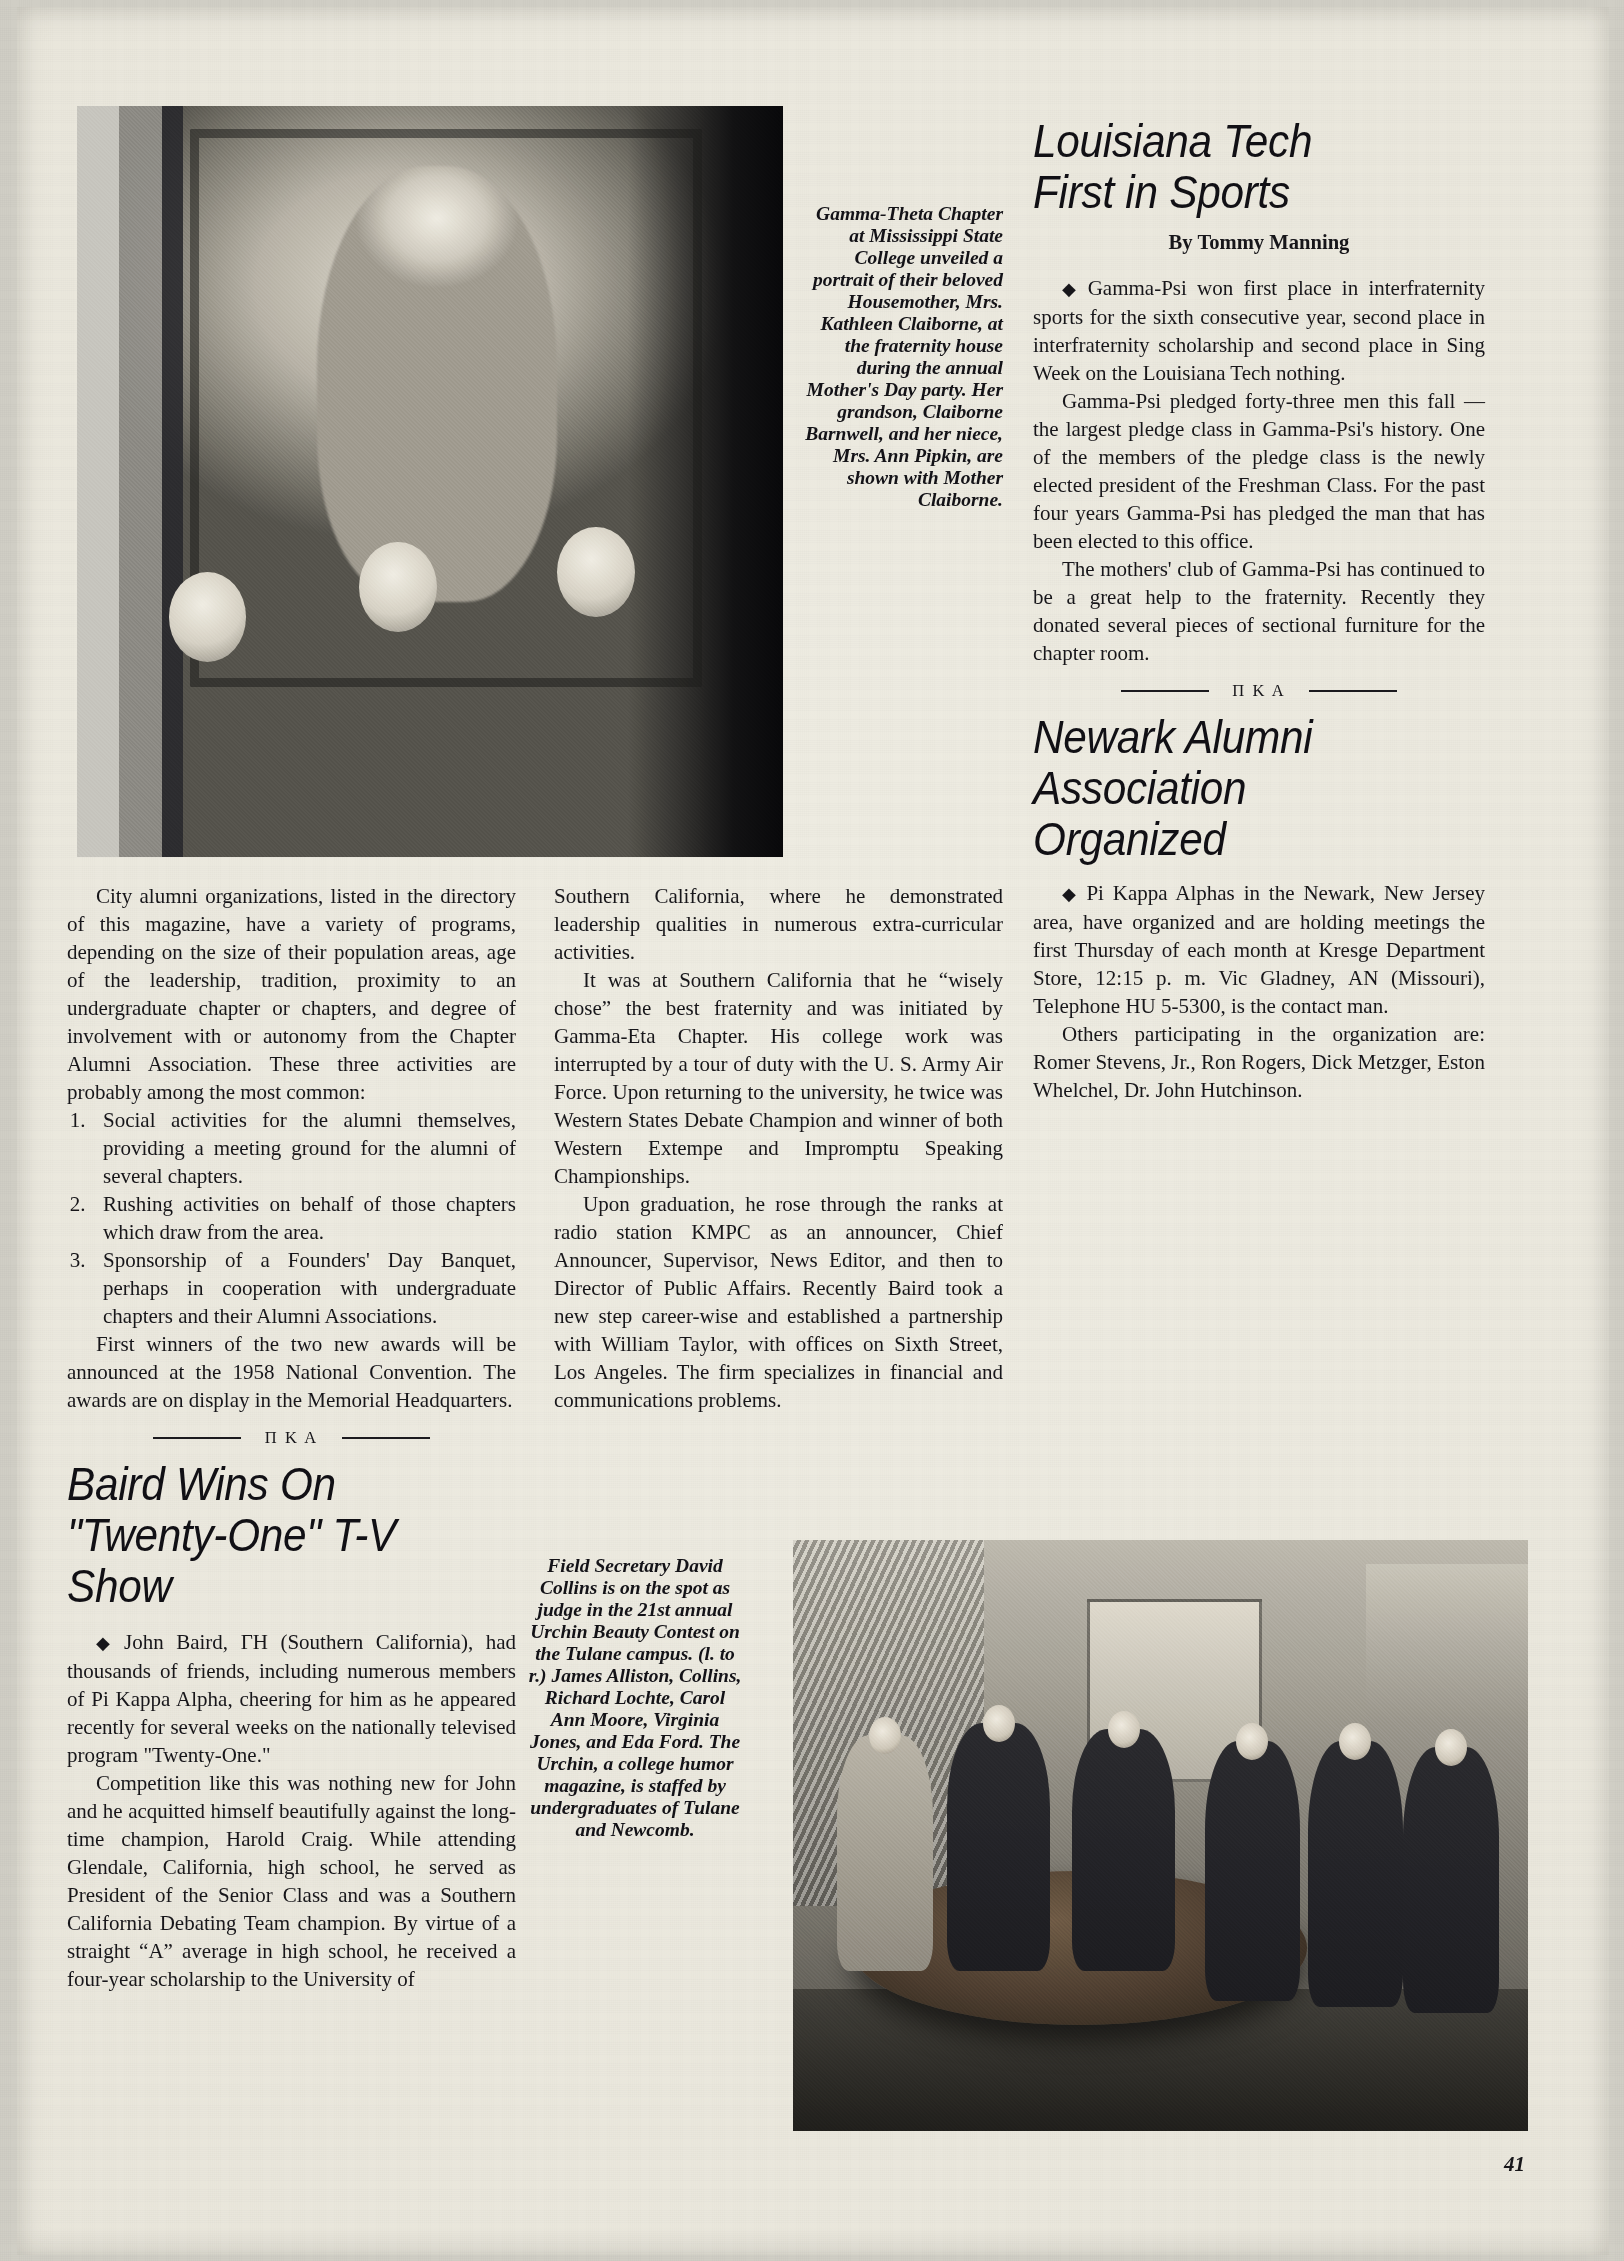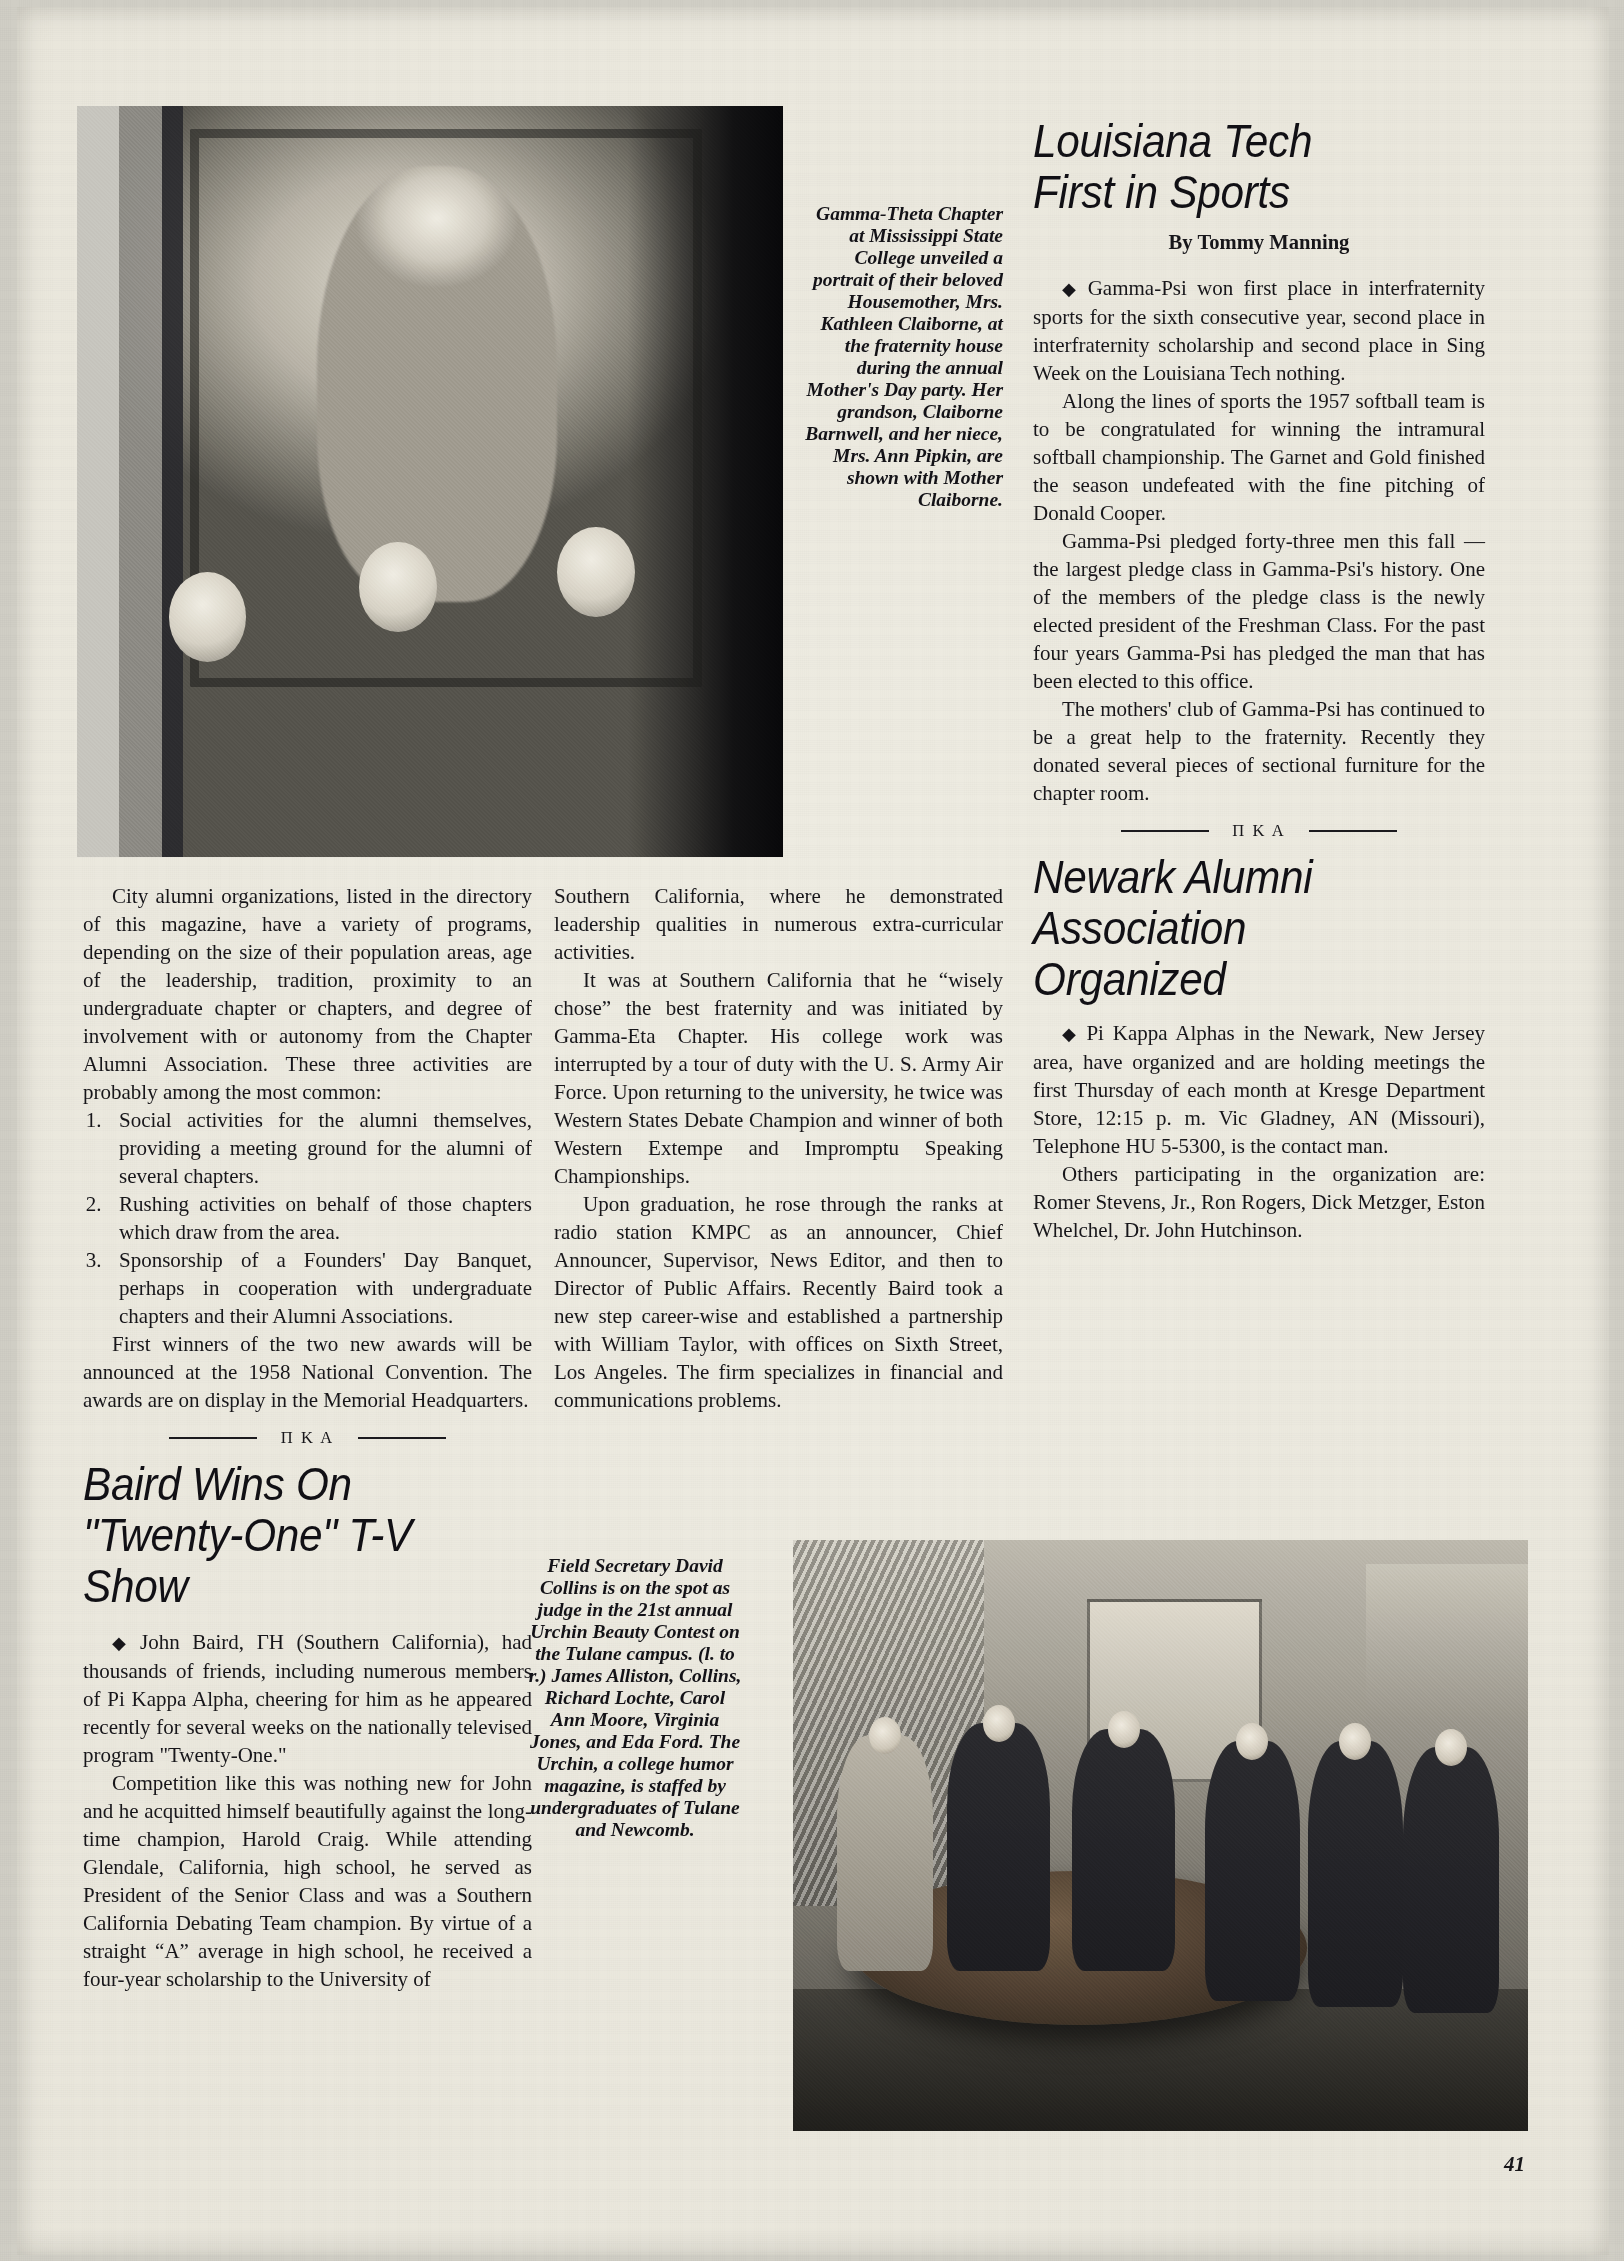--- a/index.html
+++ b/index.html
@@ -42,21 +42,21 @@
     font-size: 21px;
     line-height: 28px;
     -webkit-hyphens: none; hyphens: none;
   }
   .col p {
     margin: 0;
     text-indent: 29px;
   }
   .col p.noindent { text-indent: 0; }
 
-  .colA { left: 83px;  width: 449px; }
+  .colA { left: 67px;  width: 449px; }
   .colB { left: 554px;  width: 449px; }
   .colC { left: 1033px; width: 452px; }
 
   
   .headline {
     font-family: "Liberation Sans Narrow", "Liberation Sans", "DejaVu Sans", sans-serif;
     font-style: italic;
     font-weight: 400;
     font-size: 47px;
     line-height: 51px;
@@ -248,21 +248,20 @@
 
   <div class="caption" style="left:801px; top:203px; width:202px;">Gamma-Theta Chapter at Mississippi State College unveiled a portrait of their beloved Housemother, Mrs. Kathleen Claiborne, at the fraternity house during the annual Mother's Day party.  Her grandson, Claiborne Barnwell, and her niece, Mrs. Ann Pipkin, are shown with Mother Claiborne.</div>
 
   <div class="col colC" style="top:115px;">
     <div class="headline">Louisiana Tech</div>
     <div class="headline">First in Sports</div>
     <div class="byline">By Tommy Manning</div>
 
     <p style="margin-top:18px;"><span class="dia">◆</span><span>Gamma-Psi won first place in interfraternity sports for the sixth consecutive year, second place in interfraternity scholarship and second place in Sing Week on the Louisiana Tech nothing.</span></p>
 
-    <p>Along the lines of sports the 1957 softball team is to be congratulated for winning the intramural softball championship.  The Garnet and Gold finished the season undefeated with the fine pitching of Donald Cooper.</p>
     <p>Gamma-Psi pledged forty-three men this fall — the largest pledge class in Gamma-Psi's history.  One of the members of the pledge class is the newly elected president of the Freshman Class. For the past four years Gamma-Psi has pledged the man that has been elected to this office.</p>
     <p>The mothers' club of Gamma-Psi has continued to be a great help to the fraternity.  Recently they donated several pieces of sectional furniture for the chapter room.</p>
 
     <div class="pka">
       <span class="bar"></span>
       <span class="glyphs">Π Κ Α</span>
       <span class="bar"></span>
     </div>
 
     <div>

